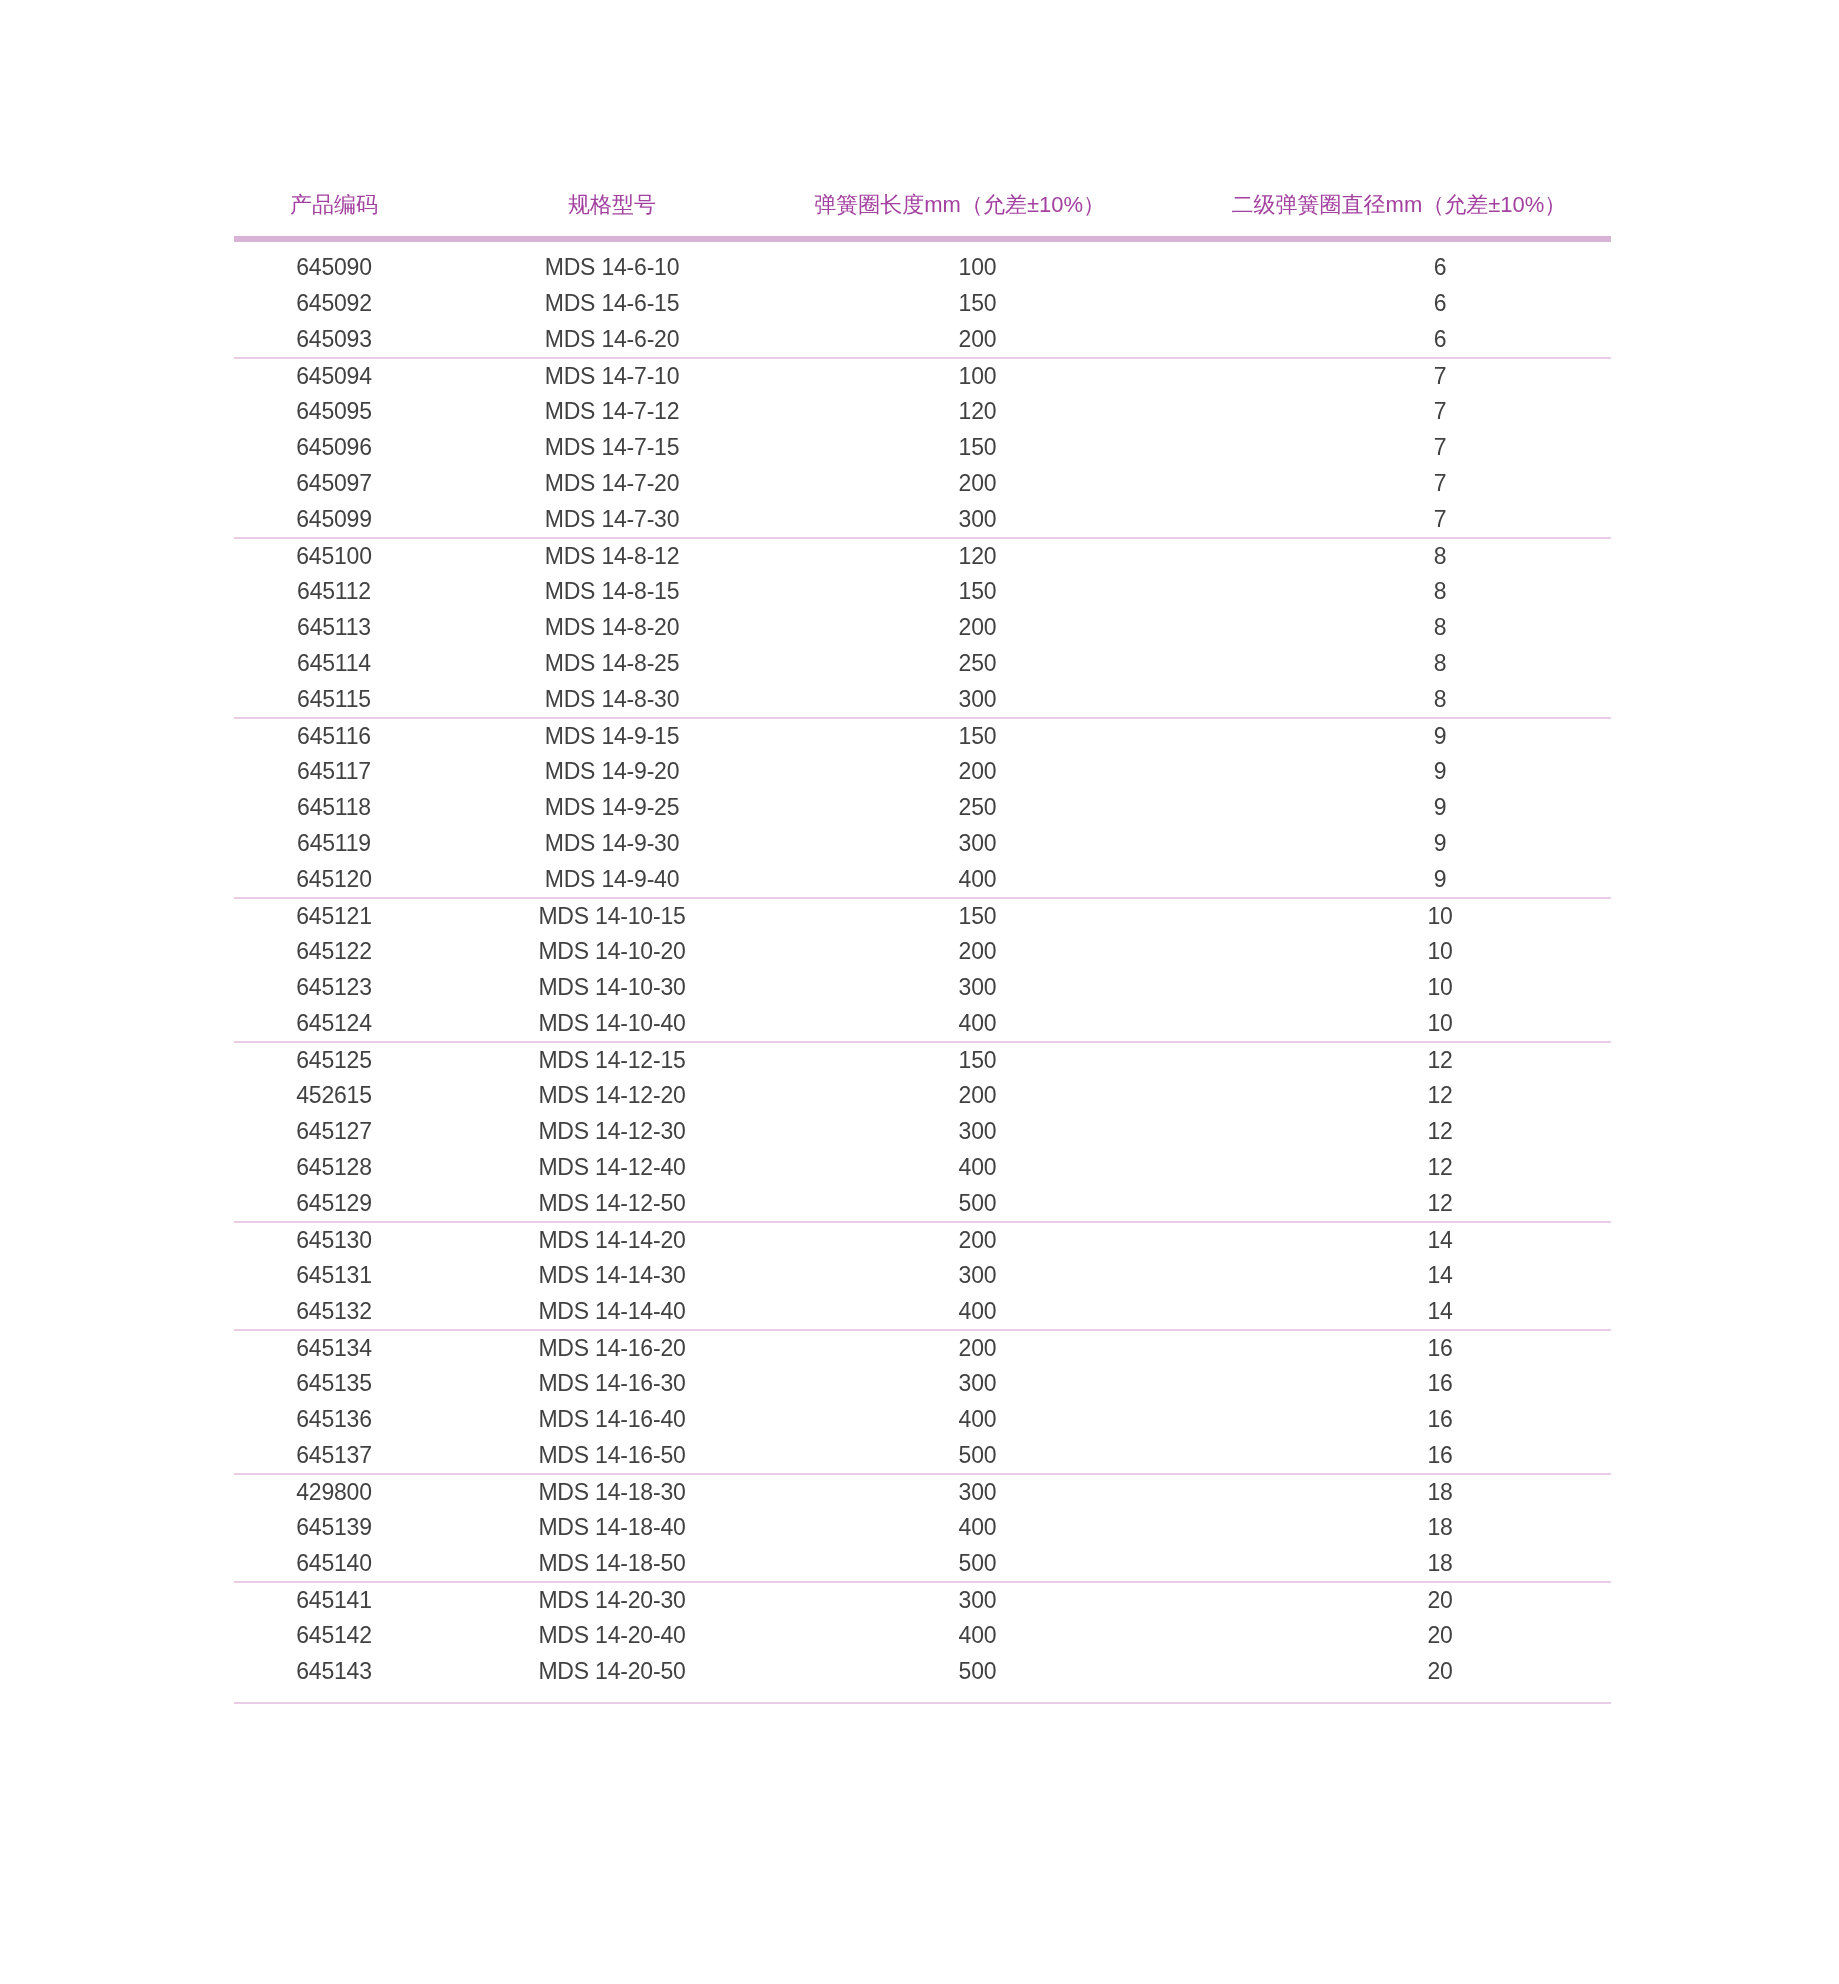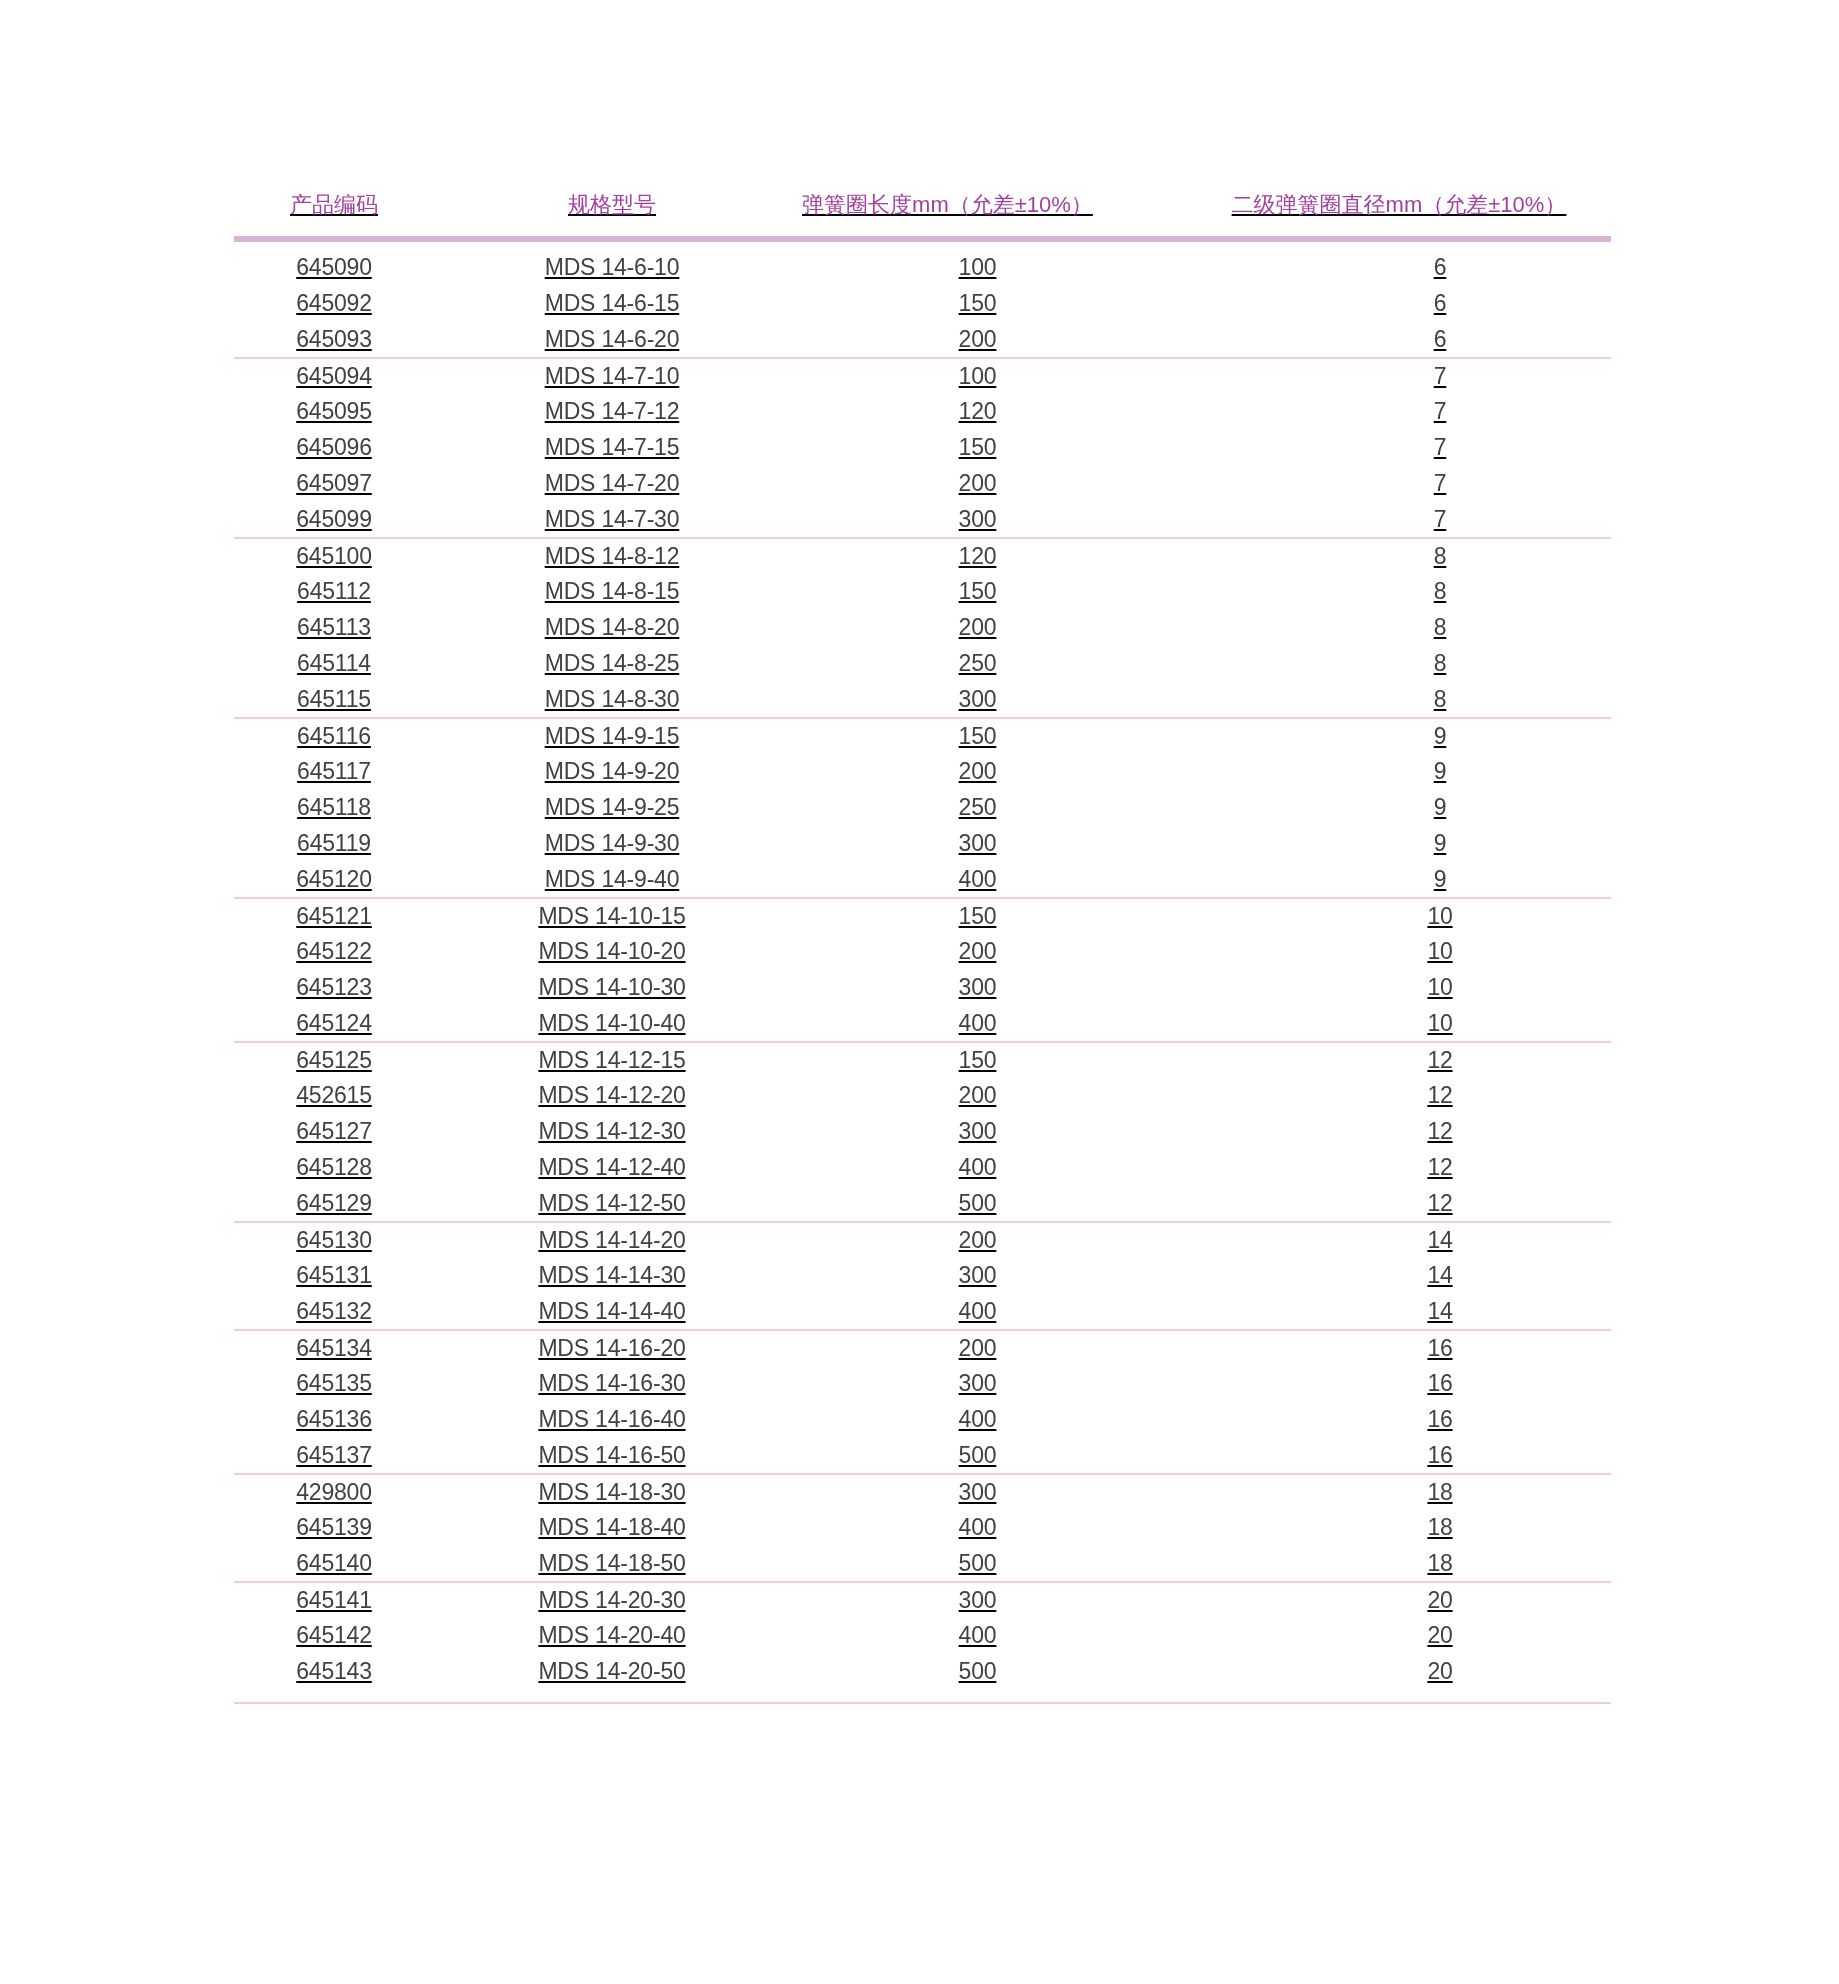--- a/index.html
+++ b/index.html
@@ -26,33 +26,32 @@
     position: absolute;
     inset: 0;
   }
   table.product-table {
     position: absolute;
     left: 234px;
     top: 178px;
     width: 1377px;
     border-collapse: collapse;
     table-layout: fixed;
-    text-decoration: underline;
   }
   thead th {
     font-weight: normal;
     font-size: 22px;
     line-height: 28px;
     color: var(--header-text);
     text-align: center;
     padding: 13.4px 0 16.3px 0;
     border-bottom: 6.7px solid var(--header-band);
     white-space: nowrap;
   }
-  thead th:nth-child(3) { padding-right: 82px; }
+  thead th:nth-child(3) { padding-right: 82px; text-align: right; }
 
   tbody.head-gap tr { height: 11px; }
   tbody.head-gap td { padding: 0; border: none; }
 
   tbody.group { border-bottom: 2.2px solid var(--divider); }
   tbody.group.last { border-bottom: none; }
   tbody.group tr { height: 36px; }
 
   td {
     font-size: 23px;

